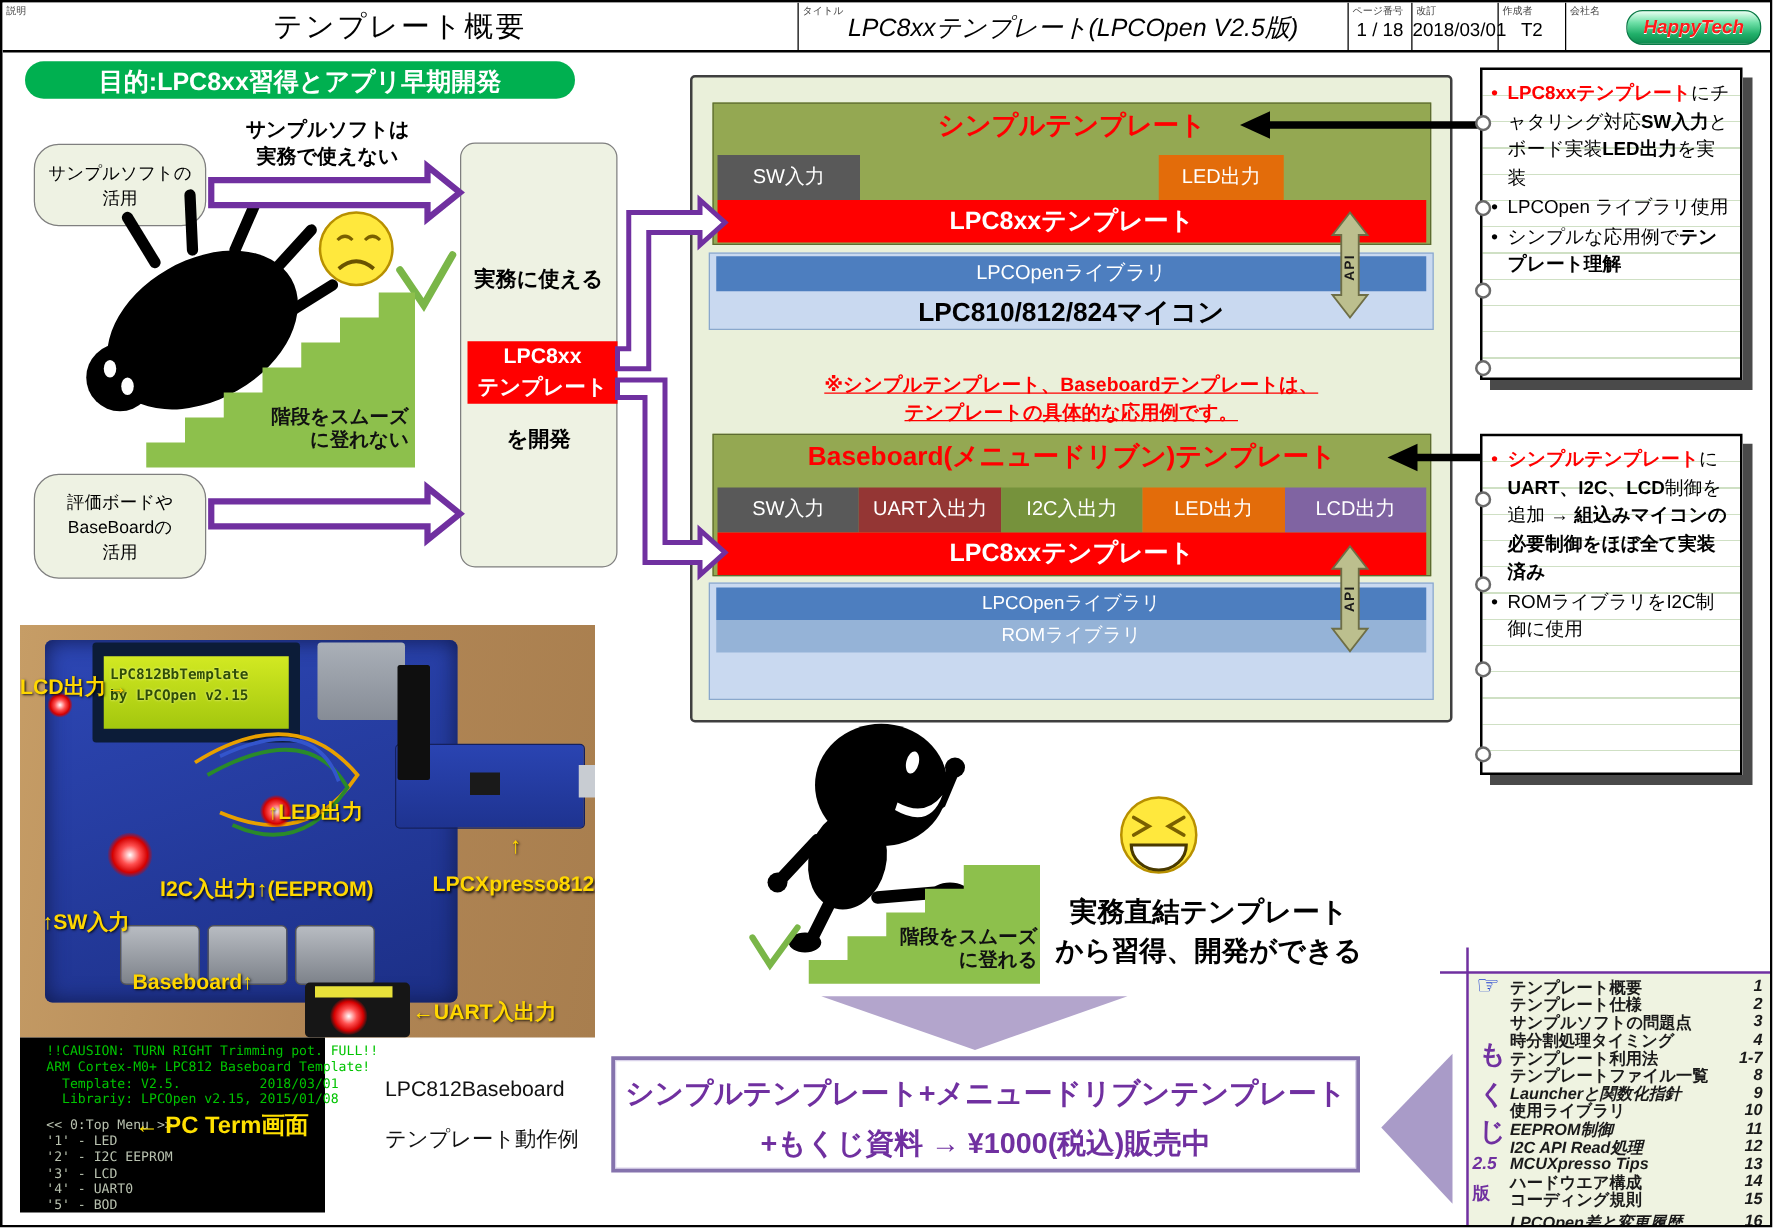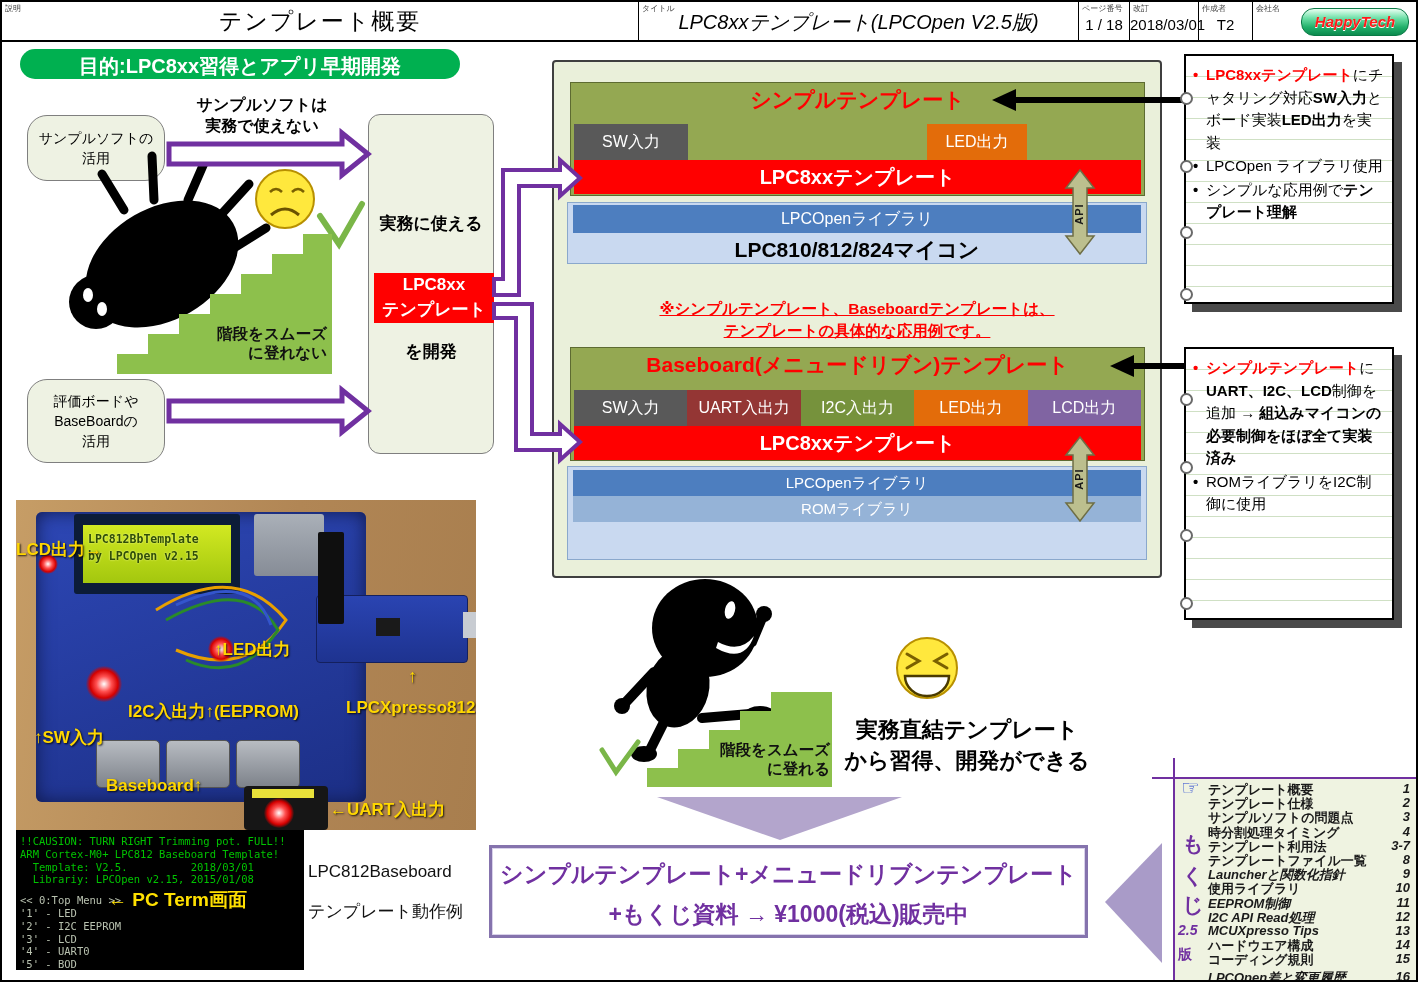--- a/index.html
+++ b/index.html
@@ -58,21 +58,21 @@
   .xpresso{position:absolute;left:300px;top:95px;width:150px;height:66px;border-radius:4px;
            background:linear-gradient(#2a44b2,#1e3390);border:1px solid #14205e;}
   .lcdmod{position:absolute;left:58px;top:14px;width:166px;height:80px;background:#0c1c38;border-radius:3px;}
   .lcdscr{position:absolute;left:9px;top:11px;width:148px;height:58px;background:linear-gradient(#d2e922,#a3c70e);
           font-family:"DejaVu Sans Mono",monospace;font-size:11.5px;font-weight:bold;color:#2f4d06;
           padding:6px 0 0 5px;box-sizing:border-box;white-space:pre-line;line-height:1.5;text-shadow:0 0 2px #f4ff9a;}
   .glow{position:absolute;border-radius:50%;background:radial-gradient(circle,#ffffff 0%,#ff5050 30%,#d40000 55%,rgba(212,0,0,0) 72%);}
   .db9{position:absolute;top:240px;width:62px;height:46px;background:linear-gradient(#b8bcc2,#7d828a);border-radius:5px;border:1px solid #555;}
   .plabel{position:absolute;color:#ffd700;font-weight:bold;font-size:17px;text-shadow:1px 1px 2px rgba(0,0,0,.85);white-space:nowrap;}
   
-  .term{position:absolute;left:14px;top:828px;width:288px;height:140px;background:#000;box-sizing:border-box;padding:5px 4px;}
+  .term{position:absolute;left:14px;top:828px;width:244px;height:140px;background:#000;box-sizing:border-box;padding:5px 21px;}
   .term pre{margin:0;font-family:"DejaVu Sans Mono",monospace;font-size:10.5px;line-height:1.22;}
   .tgreen{color:#00c400;}
   .tgray{color:#b9c2b0;}
   .toverlay{position:absolute;left:92px;top:57px;color:#ffe000;font-weight:bold;font-size:19px;}
   .capline{position:absolute;left:306px;font-weight:normal;font-size:17px;color:#111;}
   
   .benefit{position:absolute;left:820px;top:712px;width:290px;text-align:center;font-weight:bold;font-size:22px;
            line-height:1.42;color:#000;}
   .stairtext{position:absolute;text-align:right;font-weight:bold;font-size:15.5px;line-height:1.25;color:#111;}
   .offer{position:absolute;left:487px;top:843px;width:599px;height:93px;background:#fff;border:3px solid #8573ad;
@@ -352,21 +352,21 @@
     <div class="toc-row">
         <span class="lb">サンプルソフトの問題点</span>
         <span class="pg">3</span>
       </div>
     <div class="toc-row">
         <span class="lb">時分割処理タイミング</span>
         <span class="pg">4</span>
       </div>
     <div class="toc-row">
         <span class="lb">テンプレート利用法</span>
-        <span class="pg">3-7</span>
+        <span class="pg">1-7</span>
       </div>
     <div class="toc-row">
         <span class="lb">テンプレートファイル一覧</span>
         <span class="pg">8</span>
       </div>
     <div class="toc-row em">
         <span class="lb">Launcherと関数化指針</span>
         <span class="pg">9</span>
       </div>
     <div class="toc-row">

